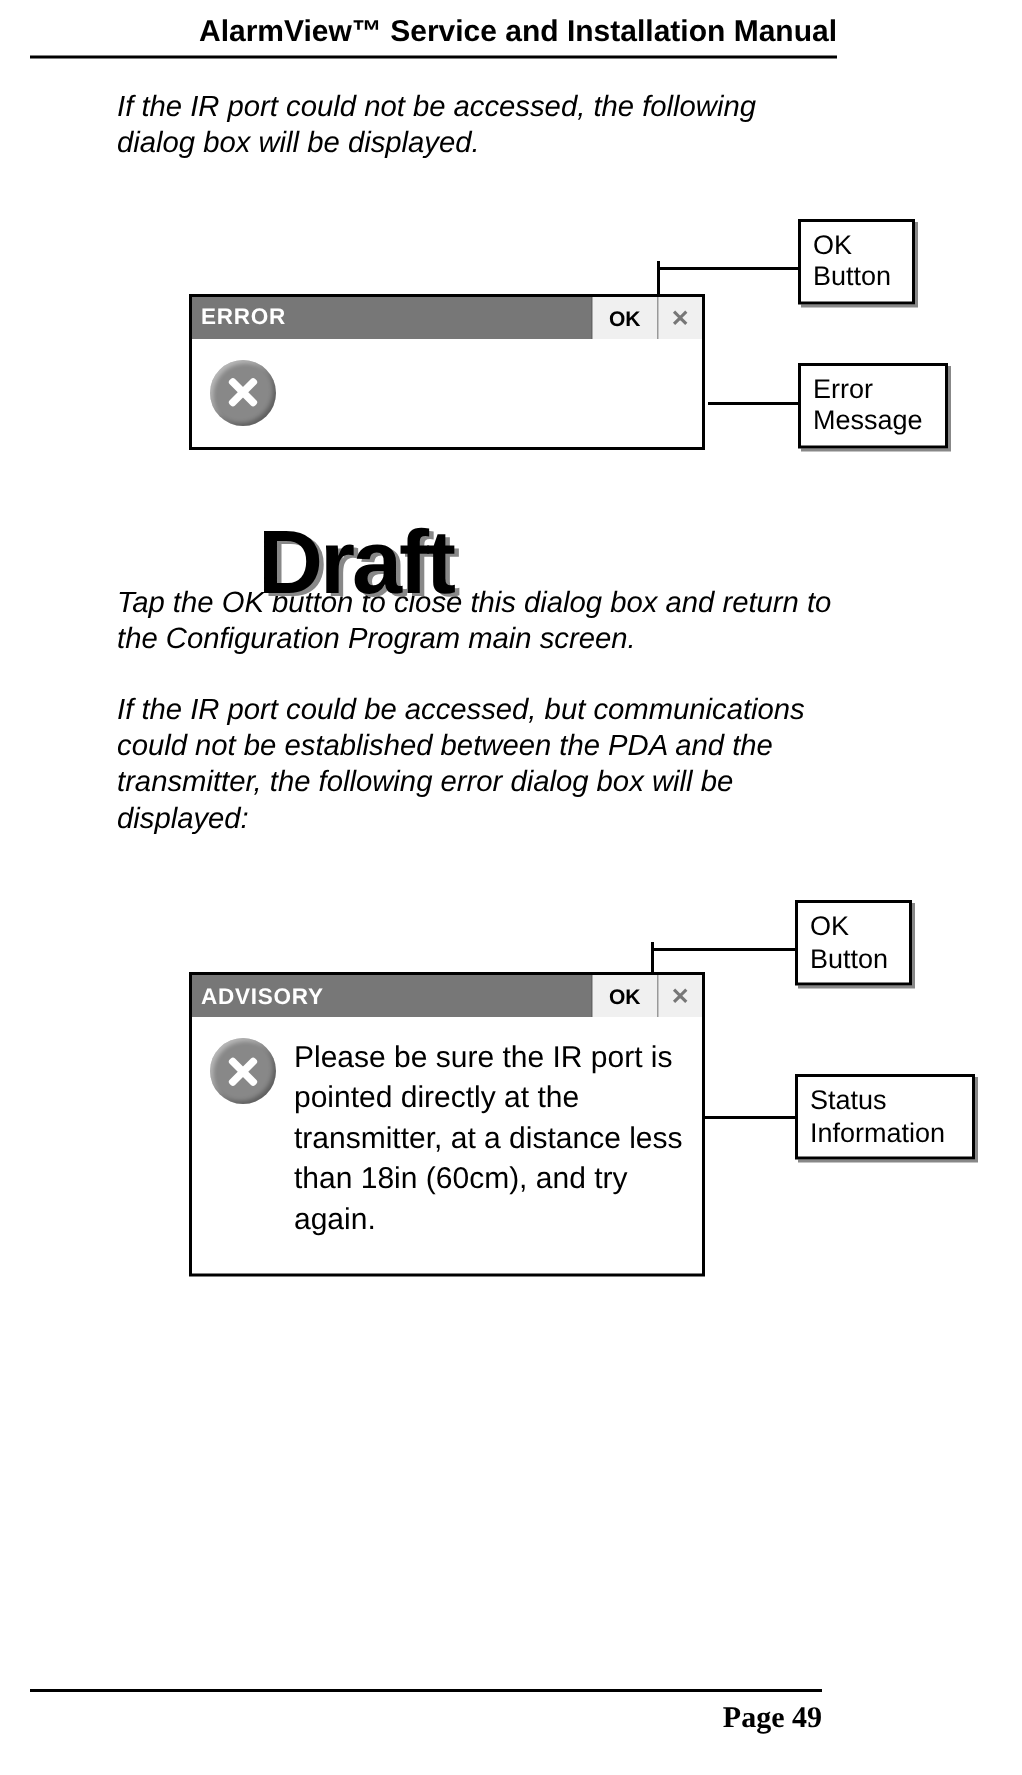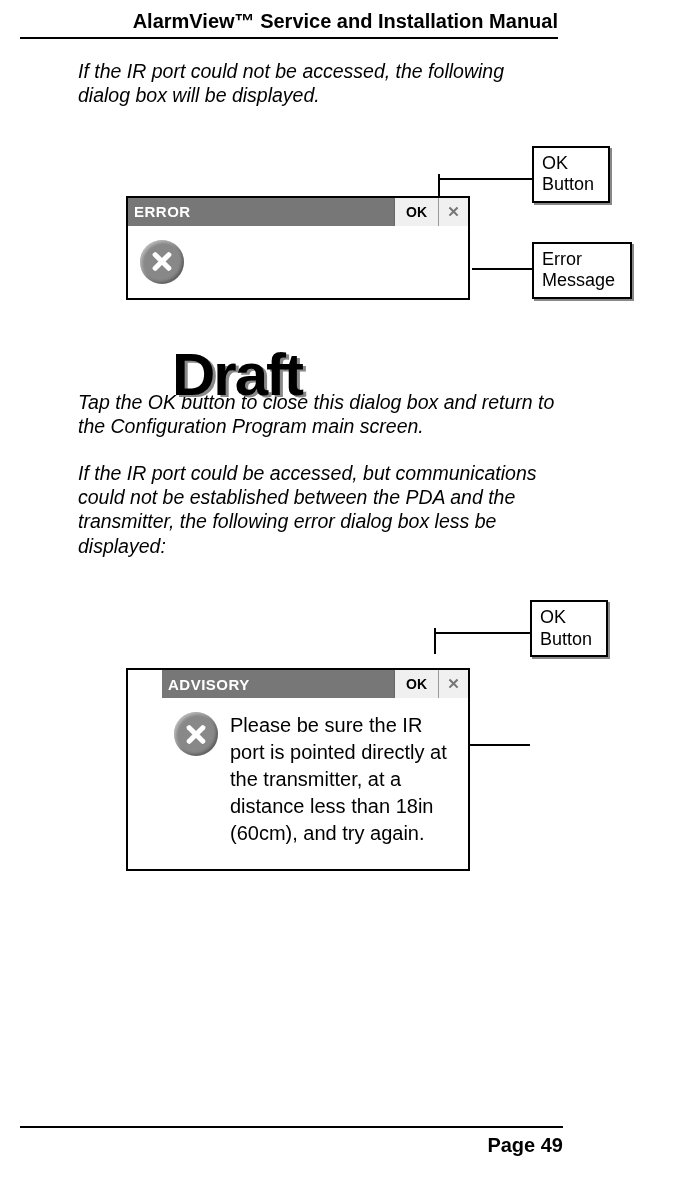--- a/index.html
+++ b/index.html
@@ -146,21 +146,22 @@
   }
   .callout-line {
     position: absolute;
     background: #000;
     height: 2px;
   }
   .footer {
     position: absolute;
     bottom: 26px;
     left: 20px;
-    right: 17px;
+    right: 32px;
+    font-family: Liberation Serif, serif;
   }
   .footer-hr {
     border-top: 2px solid #000;
     margin-bottom: 6px;
   }
   .page-num {
     text-align: right;
     font-weight: bold;
     font-size: 20px;
   }
@@ -226,34 +227,38 @@
         <div class="err-icon">
           <div class="x1"></div>
             <div class="x2"></div>
         </div>
       </div>
     </div>
   </div>
 
   <p class="body-text" style="margin-top:0;">Tap the OK button to close this dialog box and return to the Configuration Program main screen.</p>
 
-  <p class="body-text" style="margin-top:22px;">If the IR port could be accessed, but communications could not be established between the PDA and the transmitter, the following error dialog box less be displayed:</p>
+  <p class="body-text" style="margin-top:22px;">If the IR port could be accessed, but communications could not be established between the PDA and the transmitter, the following error dialog box will be displayed:</p>
 
   <div class="figure-area-2">
 
     <div class="callout" style="left:510px; top:0px; width:78px;">
       <span style="white-space:pre-line;">OK
 Button</span>
     </div>
     <div class="callout-line" style="left:416px; top:32px; width:94px;"></div>
     <div style="position:absolute; left:414px; top:28px; width:2px; height:26px; background:#000;"></div>
 
+    <div class="callout" style="left:510px; top:116px; width:120px;">
+      <span style="white-space:pre-line;">Status
+Information</span>
+    </div>
     <div class="callout-line" style="left:450px; top:144px; width:60px;"></div>
 
-    <div class="dialog dialog-outer" style="top:68px;padding-left:34px;">
+    <div class="dialog dialog-outer" style="top:48px;">
       <div class="titlebar">
         <div class="titlebar-title">ADVISORY</div>
         <div class="titlebar-ok">OK</div>
         <div class="titlebar-close">
             <span class="close-x">✕</span>
           </div>
       </div>
       <div class="dialog-body dialog-body-2">
         <div class="err-icon">
           <div class="x1"></div>

